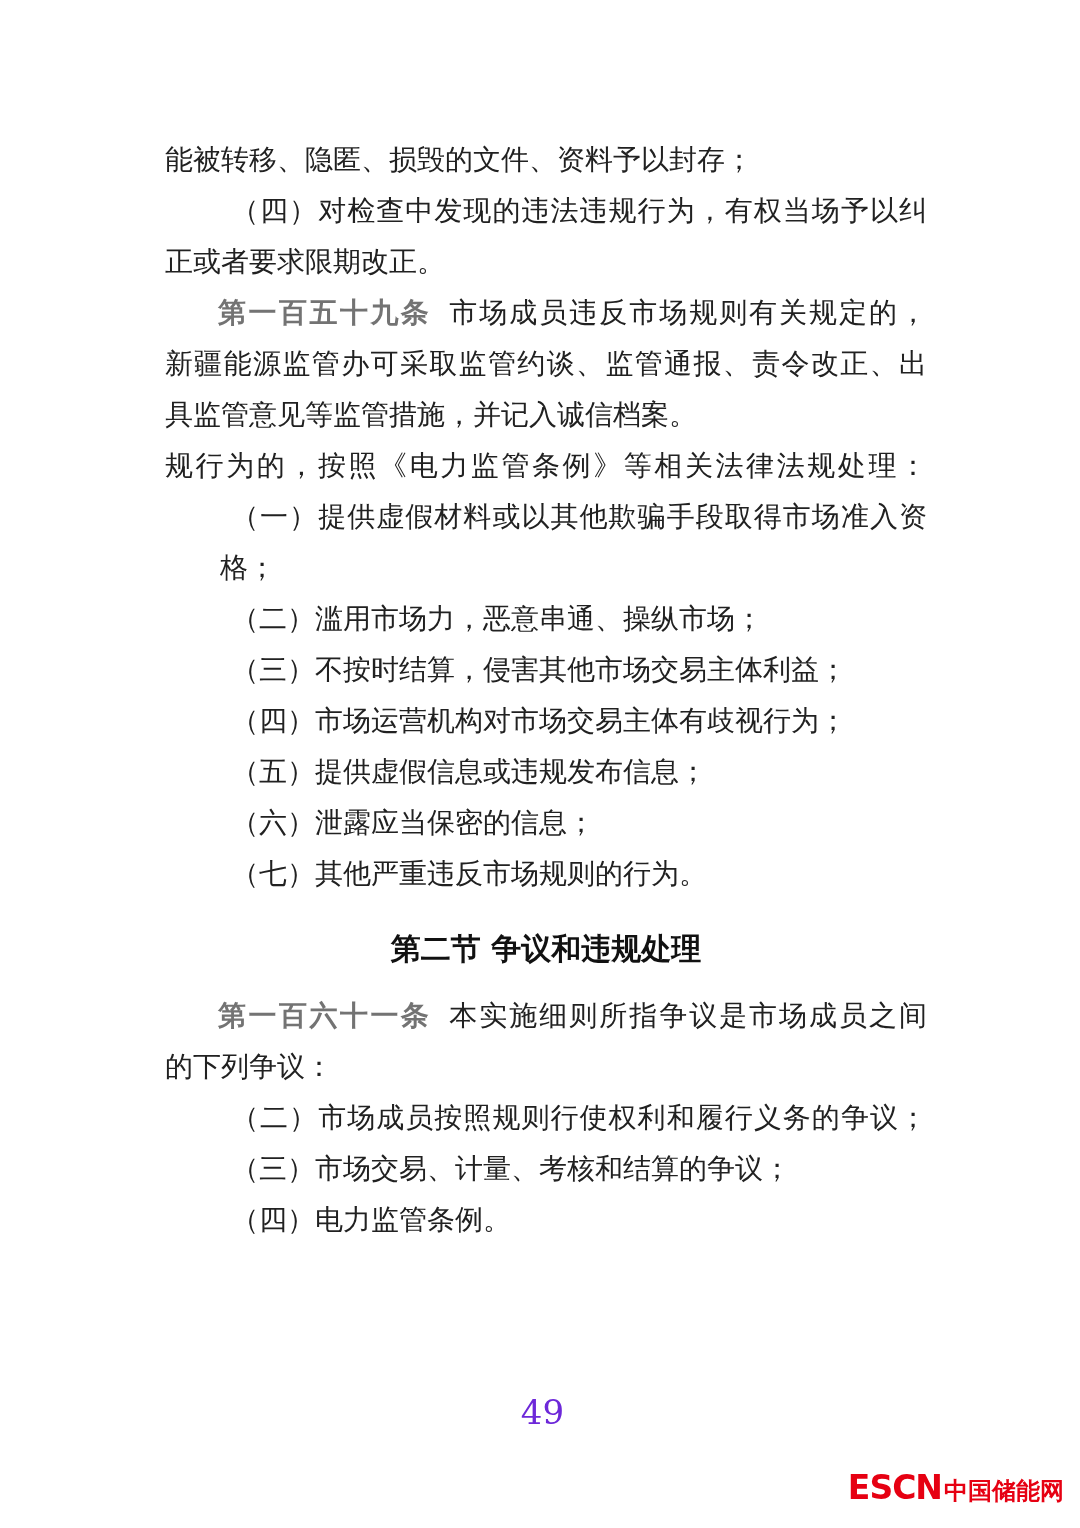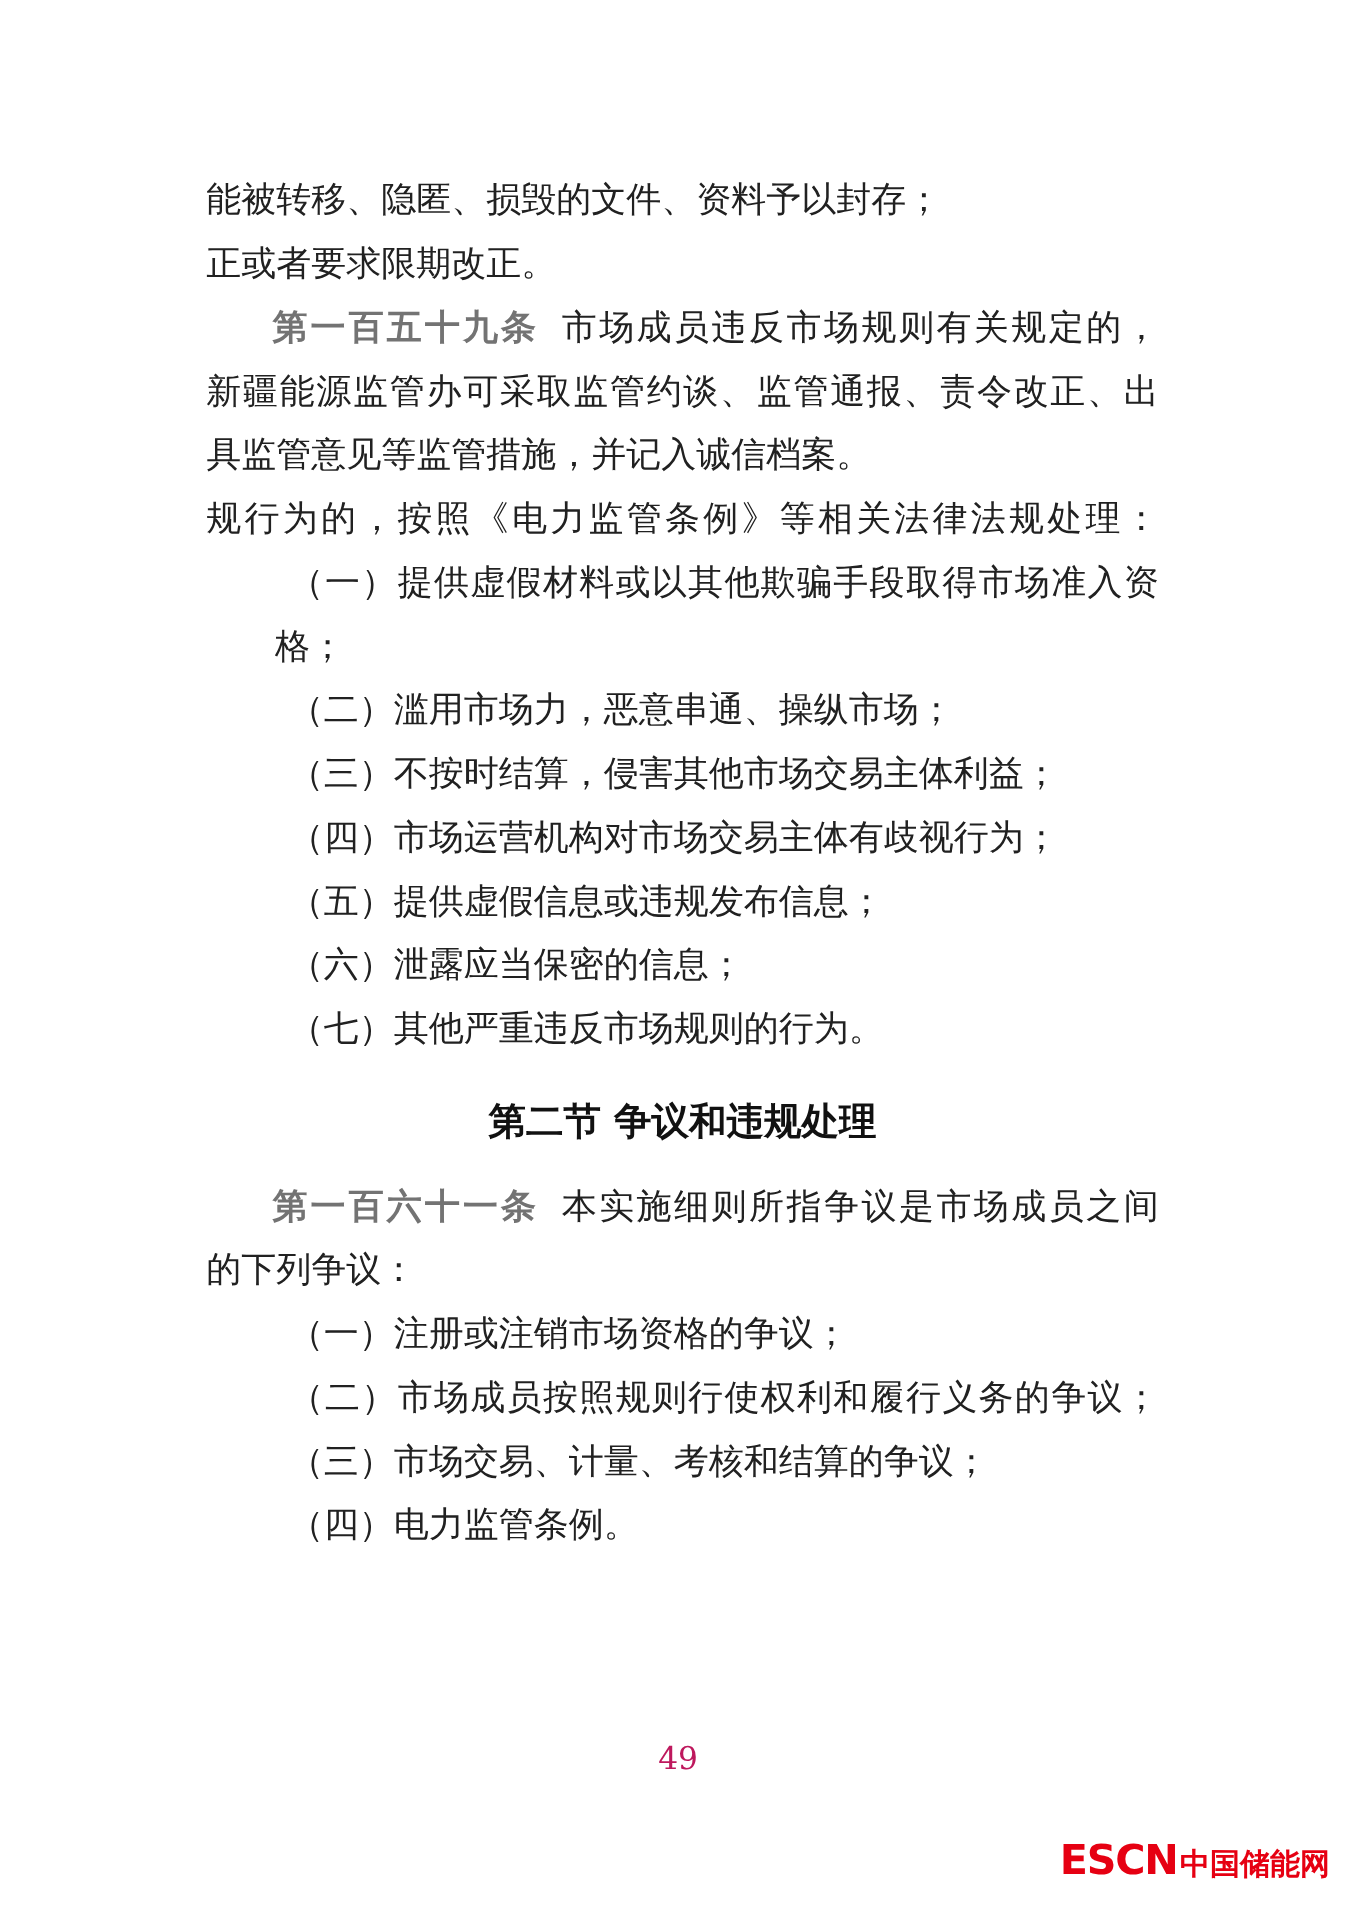--- a/index.html
+++ b/index.html
@@ -41,22 +41,22 @@
     font-size: 30px;
     color: #111111;
     margin-top: 24px;
     margin-bottom: 16px;
   }
   .page-number {
     position: absolute;
     left: 5px; right: 0;
     top: 1392px;
     text-align: center;
-    font-size: 25px;
-    color: #be185d;
+    font-size: 34px;
+    color: #6d28d9;
   }
   .logo {
     position: absolute;
     right: 16px;
     top: 1468px;
     display: flex;
     align-items: baseline;
     color: #e60012;
     white-space: nowrap;
   }
@@ -73,37 +73,37 @@
     margin-left: 2px;
   }
 </style>
 </head>
 <body>
 
 <div class="page">
 
   <div class="text-block">
       <div class="line nowrap">能被转移、隐匿、损毁的文件、资料予以封存；</div>
+      <div class="line indent-item fill">（四）对检查中发现的违法违规行为，有权当场予以纠</div>
       <div class="line nowrap">正或者要求限期改正。</div>
       <div class="line indent-art fill"><span class="art-label gap-normal">第一百五十九条</span><span>市场成员违反市场规则有关规定的，</span></div>
       <div class="line fill">新疆能源监管办可采取监管约谈、监管通报、责令改正、出</div>
       <div class="line nowrap">具监管意见等监管措施，并记入诚信档案。</div>
       <div class="line fill">规行为的，按照《电力监管条例》等相关法律法规处理：</div>
       <div class="line indent-item fill">（一）提供虚假材料或以其他欺骗手段取得市场准入资</div>
       <div class="line indent-cont nowrap">格；</div>
       <div class="line indent-item nowrap">（二）滥用市场力，恶意串通、操纵市场；</div>
       <div class="line indent-item nowrap">（三）不按时结算，侵害其他市场交易主体利益；</div>
       <div class="line indent-item nowrap">（四）市场运营机构对市场交易主体有歧视行为；</div>
       <div class="line indent-item nowrap">（五）提供虚假信息或违规发布信息；</div>
       <div class="line indent-item nowrap">（六）泄露应当保密的信息；</div>
       <div class="line indent-item nowrap">（七）其他严重违反市场规则的行为。</div>
       <div class="line section-line">第二节 争议和违规处理</div>
       <div class="line indent-art fill"><span class="art-label gap-normal">第一百六十一条</span><span>本实施细则所指争议是市场成员之间</span></div>
       <div class="line nowrap">的下列争议：</div>
-      <div class="line indent-item nowrap">（一）注册或注销市场资格的争议；</div>
       <div class="line indent-item fill">（二）市场成员按照规则行使权利和履行义务的争议；</div>
       <div class="line indent-item nowrap">（三）市场交易、计量、考核和结算的争议；</div>
       <div class="line indent-item nowrap">（四）电力监管条例。</div>
     </div>
 
   <div class="page-number">49</div>
 
   <div class="logo" style="color: rgb(230, 0, 18);">
     <span class="logo-latin">ESCN</span>
     <span class="logo-chinese">中国储能网</span>

